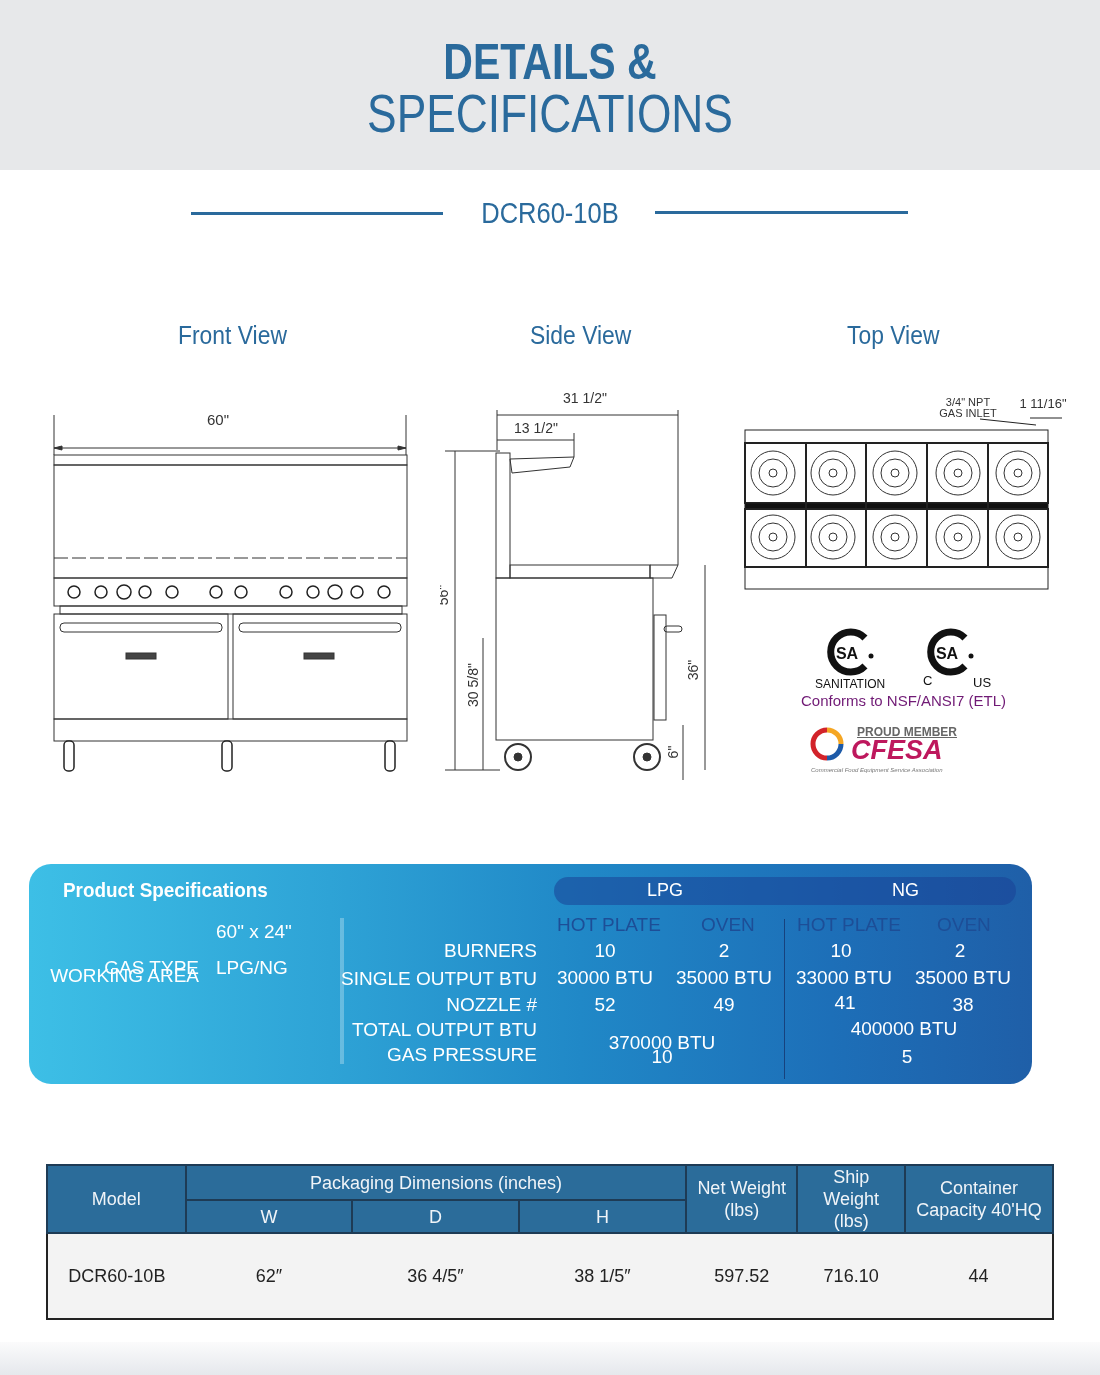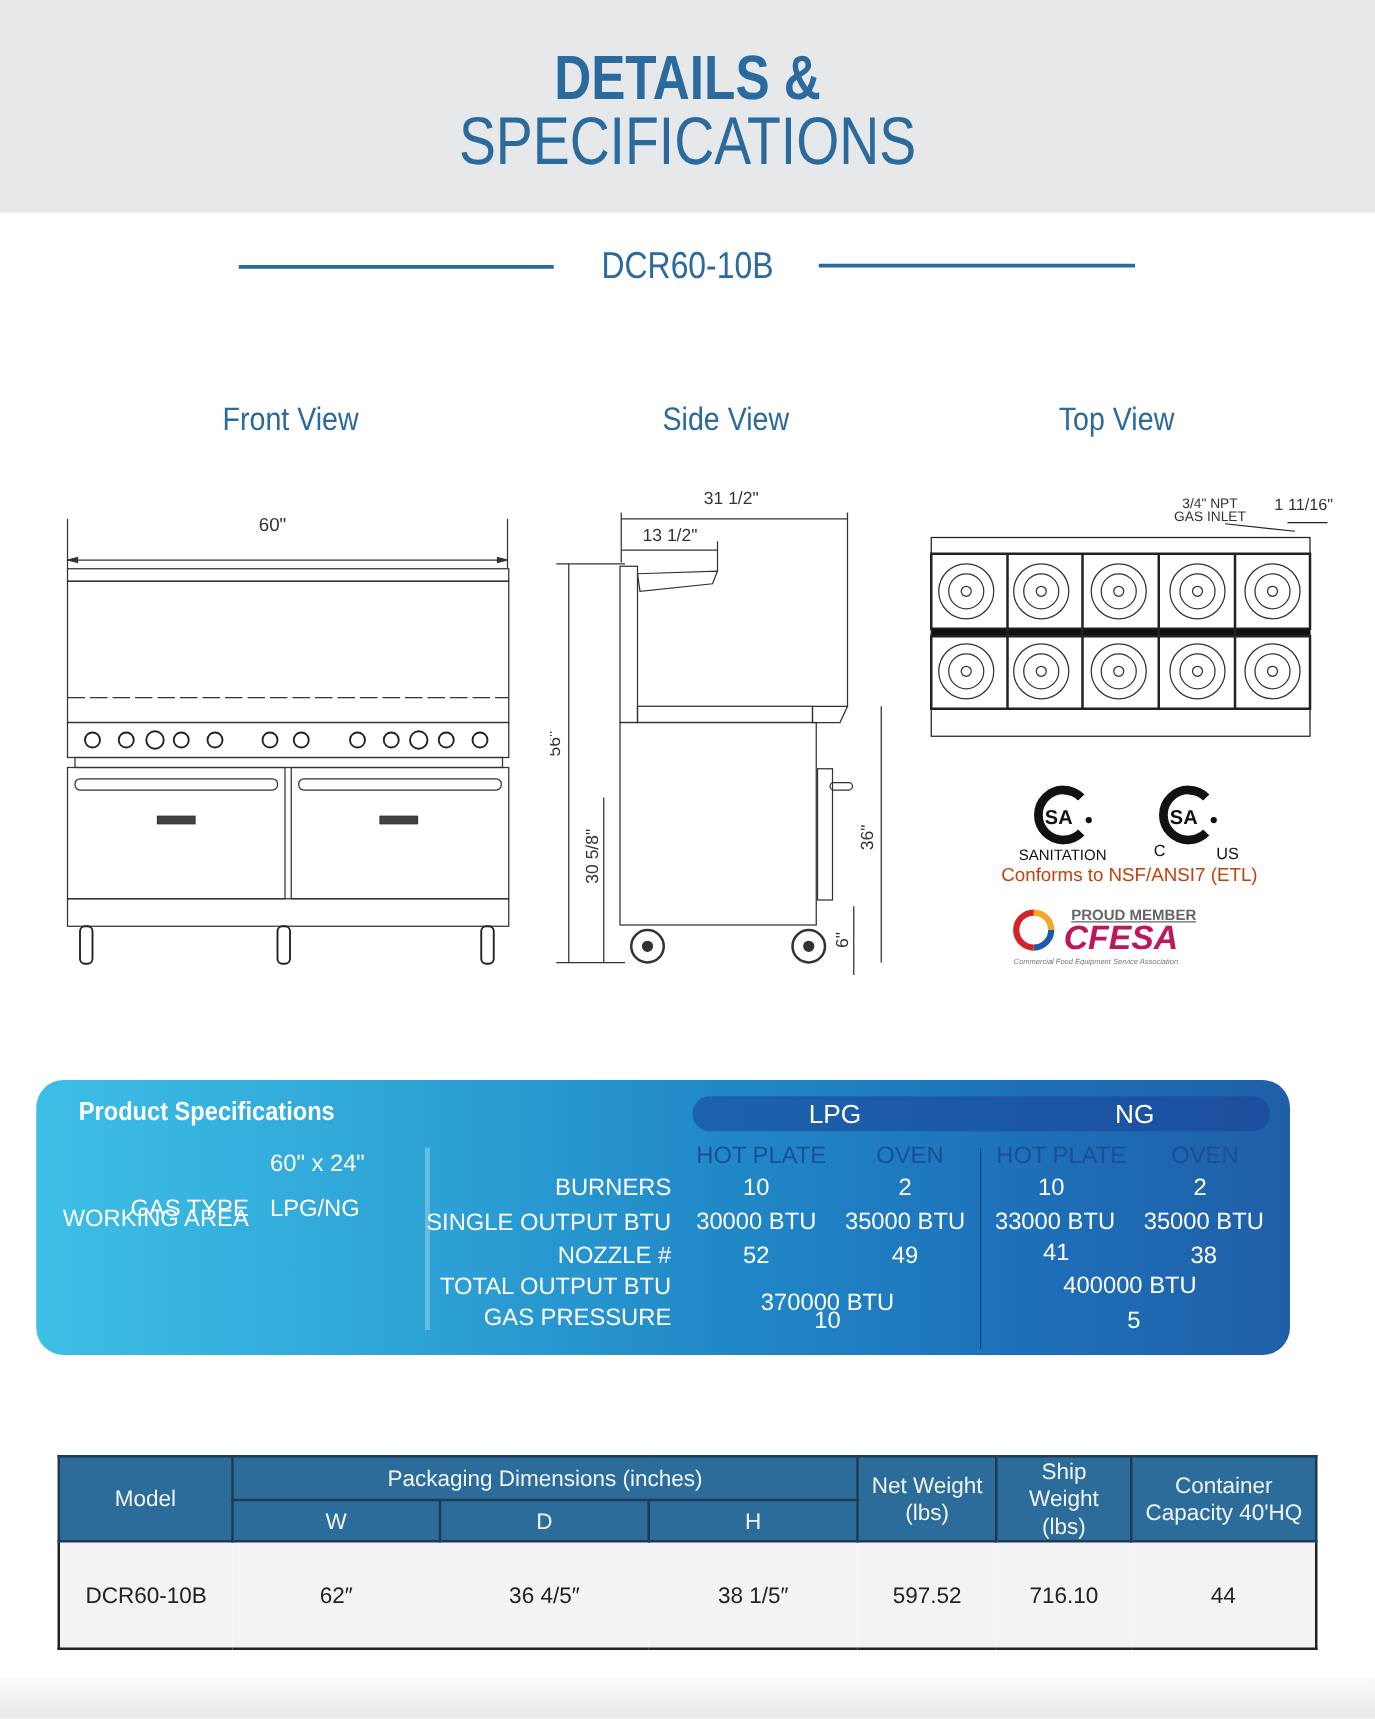--- a/index.html
+++ b/index.html
@@ -12,21 +12,21 @@
   .view-label { position: absolute; top: 320px; font-size: 26px; color: #2a6a9c; transform: scaleX(0.88); transform-origin: left; }
   svg text { font-family: "Liberation Sans", sans-serif; }
   .spec-panel { position: absolute; left: 29px; top: 864px; width: 1003px; height: 220px; border-radius: 22px;
     background: linear-gradient(90deg, #3dbfe6 0%, #2ea3d6 30%, #2088c7 55%, #1d6fb8 80%, #1f5fa8 100%); overflow: hidden; }
   .spec-panel .ptitle { position: absolute; left: 34px; top: 14px; font-size: 21px; font-weight: bold; color: #fff; transform: scaleX(0.9); transform-origin: left; }
   .wa-label { position: absolute; color: #fff; font-size: 19px; text-align: right; width: 170px; left: 0; }
   .wa-value { position: absolute; color: #fff; font-size: 19px; left: 187px; }
   .vdiv { position: absolute; left: 311px; top: 54px; width: 4px; height: 146px; background: rgba(255,255,255,0.28); }
   .row-label { position: absolute; right: 495px; color: #fff; font-size: 19px; text-align: right; white-space: nowrap; }
   .gas-bar { position: absolute; left: 525px; top: 13px; width: 462px; height: 28px; border-radius: 14px; background: rgba(25,65,150,0.55); }
-  .gas-bar span { position: absolute; top: 3px; color: #fff; font-size: 21px; }
+  .gas-bar span { position: absolute; top: 3px; color: #fff; font-size: 18px; }
   .sub-h { position: absolute; top: 50px; font-size: 19px; color: #1d4e97; }
   .cell { position: absolute; color: #fff; font-size: 19px; text-align: center; white-space: nowrap; }
   .ng-div { position: absolute; left: 755px; top: 55px; width: 1px; height: 160px; background: rgba(20,45,100,0.7); }
   table.pack { position: absolute; left: 46px; top: 1164px; width: 1008px; border-collapse: collapse; border: 2px solid #222; }
   table.pack th { background: #2b6c9a; color: #f0f4f8; font-weight: normal; font-size: 18px; border: 2px solid #1e3b55; text-align: center; padding: 0; line-height: 22px; }
   table.pack td { background: #f3f3f3; font-size: 18px; color: #222; text-align: center; height: 86px; }
   .footer-band { position: absolute; left: 0; top: 1342px; width: 1100px; height: 33px; background: linear-gradient(180deg, #fbfbfc 0%, #e5e8ec 100%); }
 </style>
 </head>
 <body>
@@ -173,21 +173,21 @@
     <circle cx="46" cy="28" r="2.5" fill="#111"></circle>
   </svg>
   <div style="position:absolute;left:20px;top:52px;font-size:12px;color:#111;">SANITATION</div>
   <svg style="position:absolute;left:130px;top:3px;" width="50" height="48" viewBox="0 0 50 48">
     <path d="M40,10 A20,20 0 1 0 40,38" fill="none" stroke="#111" stroke-width="7"></path>
     <text x="22" y="31" font-size="16" font-weight="bold" fill="#111" text-anchor="middle">SA</text>
     <circle cx="46" cy="28" r="2.5" fill="#111"></circle>
   </svg>
   <div style="position:absolute;left:128px;top:48px;font-size:13px;color:#111;">C</div>
   <div style="position:absolute;left:178px;top:50px;font-size:13px;color:#111;">US</div>
-  <div style="position:absolute;left:6px;top:67px;font-size:15px;color:#c2410c;white-space:nowrap;">Conforms to NSF/ANSI7 (ETL)</div>
+  <div style="position:absolute;left:6px;top:67px;font-size:15px;color:#701a75;white-space:nowrap;">Conforms to NSF/ANSI7 (ETL)</div>
   <svg style="position:absolute;left:15px;top:102px;" width="34" height="34" viewBox="0 0 34 34">
     <path d="M17,3 A14,14 0 0 1 31,17" fill="none" stroke="#f5a623" stroke-width="5"></path>
     <path d="M31,17 A14,14 0 0 1 17,31" fill="none" stroke="#1d5aa8" stroke-width="5"></path>
     <path d="M17,31 A14,14 0 0 1 3,17 A14,14 0 0 1 17,3" fill="none" stroke="#d2232a" stroke-width="5"></path>
   </svg>
   <div style="position:absolute;left:62px;top:100px;font-size:12px;font-weight:bold;color:#666;text-decoration:underline;">PROUD MEMBER</div>
   <div style="position:absolute;left:56px;top:110px;font-size:27px;font-weight:bold;font-style:italic;color:#be185d;">CFESA</div>
   <div style="position:absolute;left:16px;top:142px;font-size:6px;font-style:italic;color:#777;white-space:nowrap;">Commercial Food Equipment Service Association</div>
 </div>
 

